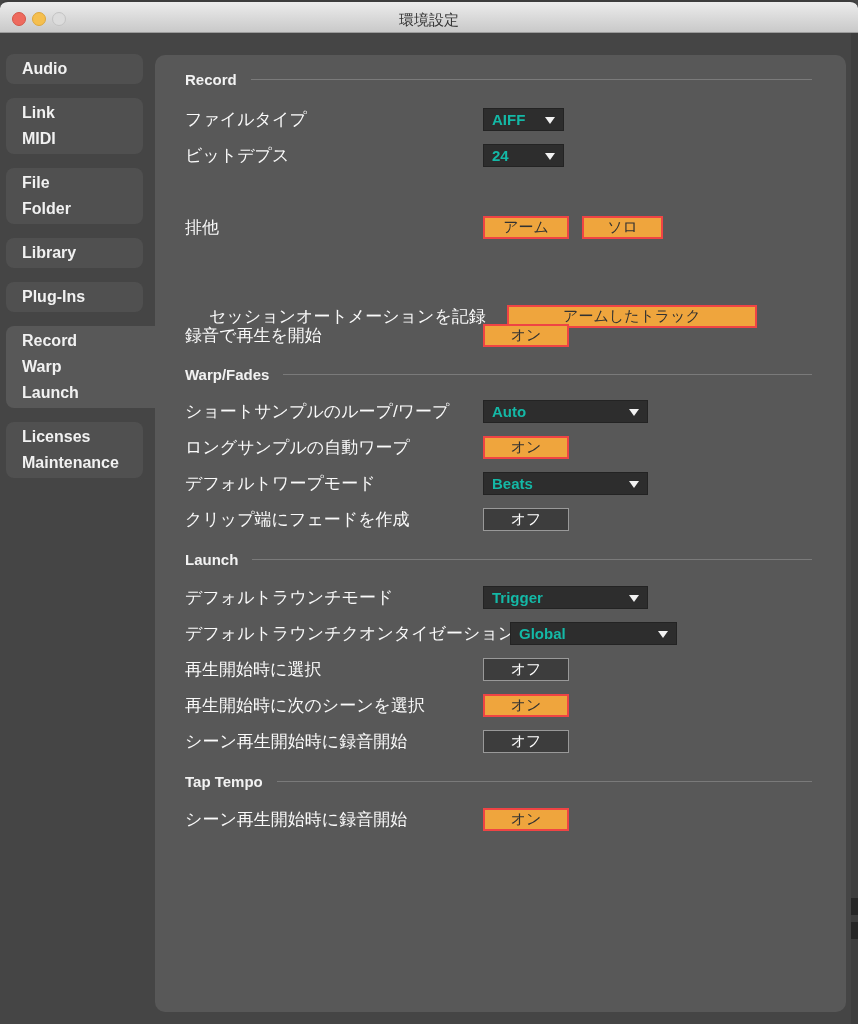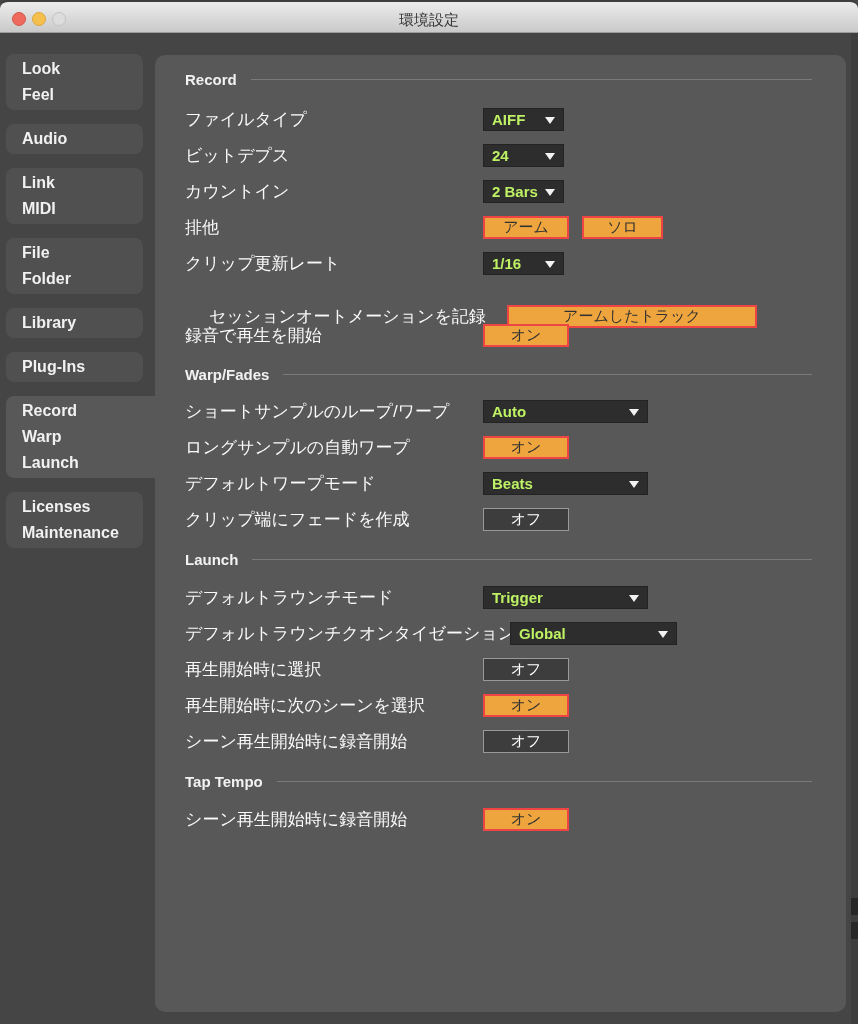--- a/index.html
+++ b/index.html
@@ -35,21 +35,21 @@
   .section-title{font-size:15px;font-weight:bold;color:#f2f2f2;white-space:nowrap;}
   .section-rule{flex:1;height:1px;background:#7a7a7a;margin-left:14px;}
 
   .row{position:absolute;left:0;width:691px;height:23px;}
   .row-label{position:absolute;left:30px;top:0;line-height:23px;font-size:17px;
     color:#fafafa;white-space:nowrap;}
 
   .dropdown{position:absolute;top:0;height:23px;background:var(--ctrl,#2d2d2d);
     border:1px solid #232323;cursor:default;}
   .dropdown .val{position:absolute;left:8px;top:0;line-height:21px;
-    font-size:15px;font-weight:bold;color:#bef264;white-space:nowrap;}
+    font-size:15px;font-weight:bold;color:#14b8a6;white-space:nowrap;}
   .caret{position:absolute;right:8px;top:50%;margin-top:-3px;width:0;height:0;
     border-left:5px solid transparent;border-right:5px solid transparent;
     border-top:7px solid #f2f2f2;}
 
   .btn{position:absolute;top:0;height:23px;display:flex;align-items:center;
     justify-content:center;font-size:15px;cursor:default;white-space:nowrap;}
   .btn.on{background:var(--orange,#efa53d);border:2px solid #ef4444;color:#323232;}
   .btn.off{background:#3d3d3d;border:1px solid #999;color:#ffffff;}
 
   
@@ -62,24 +62,20 @@
 <div id="window">
 
   <div id="titlebar">
     <button class="tl" id="tl-close"></button>
     <button class="tl" id="tl-min"></button>
     <button class="tl" id="tl-zoom"></button>
     <div id="win-title">環境設定</div>
   </div>
 
   <div id="sidebar">
-      <div class="tab" style="height: 56px;">
-        <div class="tab-line">Look</div>
-        <div class="tab-line">Feel</div>
-      </div>
       <div class="tab" style="height: 30px;">
         <div class="tab-line">Audio</div>
       </div>
       <div class="tab" style="height: 56px;">
         <div class="tab-line">Link</div>
         <div class="tab-line">MIDI</div>
       </div>
       <div class="tab" style="height: 56px;">
         <div class="tab-line">File</div>
         <div class="tab-line">Folder</div>
@@ -113,41 +109,27 @@
           <div class="caret"></div>
         </div>
       </div>
       <div class="row" style="top: 89px;">
         <div class="row-label">ビットデプス</div>
         <div class="dropdown" style="left: 328px; width: 81px;">
           <div class="val">24</div>
           <div class="caret"></div>
         </div>
       </div>
-      <div class="row" style="top: 125px;">
-        <div class="row-label">カウントイン</div>
-        <div class="dropdown" style="left: 328px; width: 81px;">
-          <div class="val">2 Bars</div>
-          <div class="caret"></div>
-        </div>
-      </div>
       <div class="row" style="top: 161px;">
         <div class="row-label">排他</div>
         <div class="btn on" style="left: 328px; width: 86px;">
           <div>アーム</div>
         </div>
         <div class="btn on" style="left: 427px; width: 81px;">
           <div>ソロ</div>
-        </div>
-      </div>
-      <div class="row" style="top: 197px;">
-        <div class="row-label">クリップ更新レート</div>
-        <div class="dropdown" style="left: 328px; width: 81px;">
-          <div class="val">1/16</div>
-          <div class="caret"></div>
         </div>
       </div>
       <div class="row" style="top: 250px; margin-left: 24px;">
         <div class="row-label">セッションオートメーションを記録</div>
         <div class="btn on" style="left: 328px; width: 250px;">
           <div>アームしたトラック</div>
         </div>
       </div>
       <div class="row" style="top: 269px;">
         <div class="row-label">録音で再生を開始</div>

